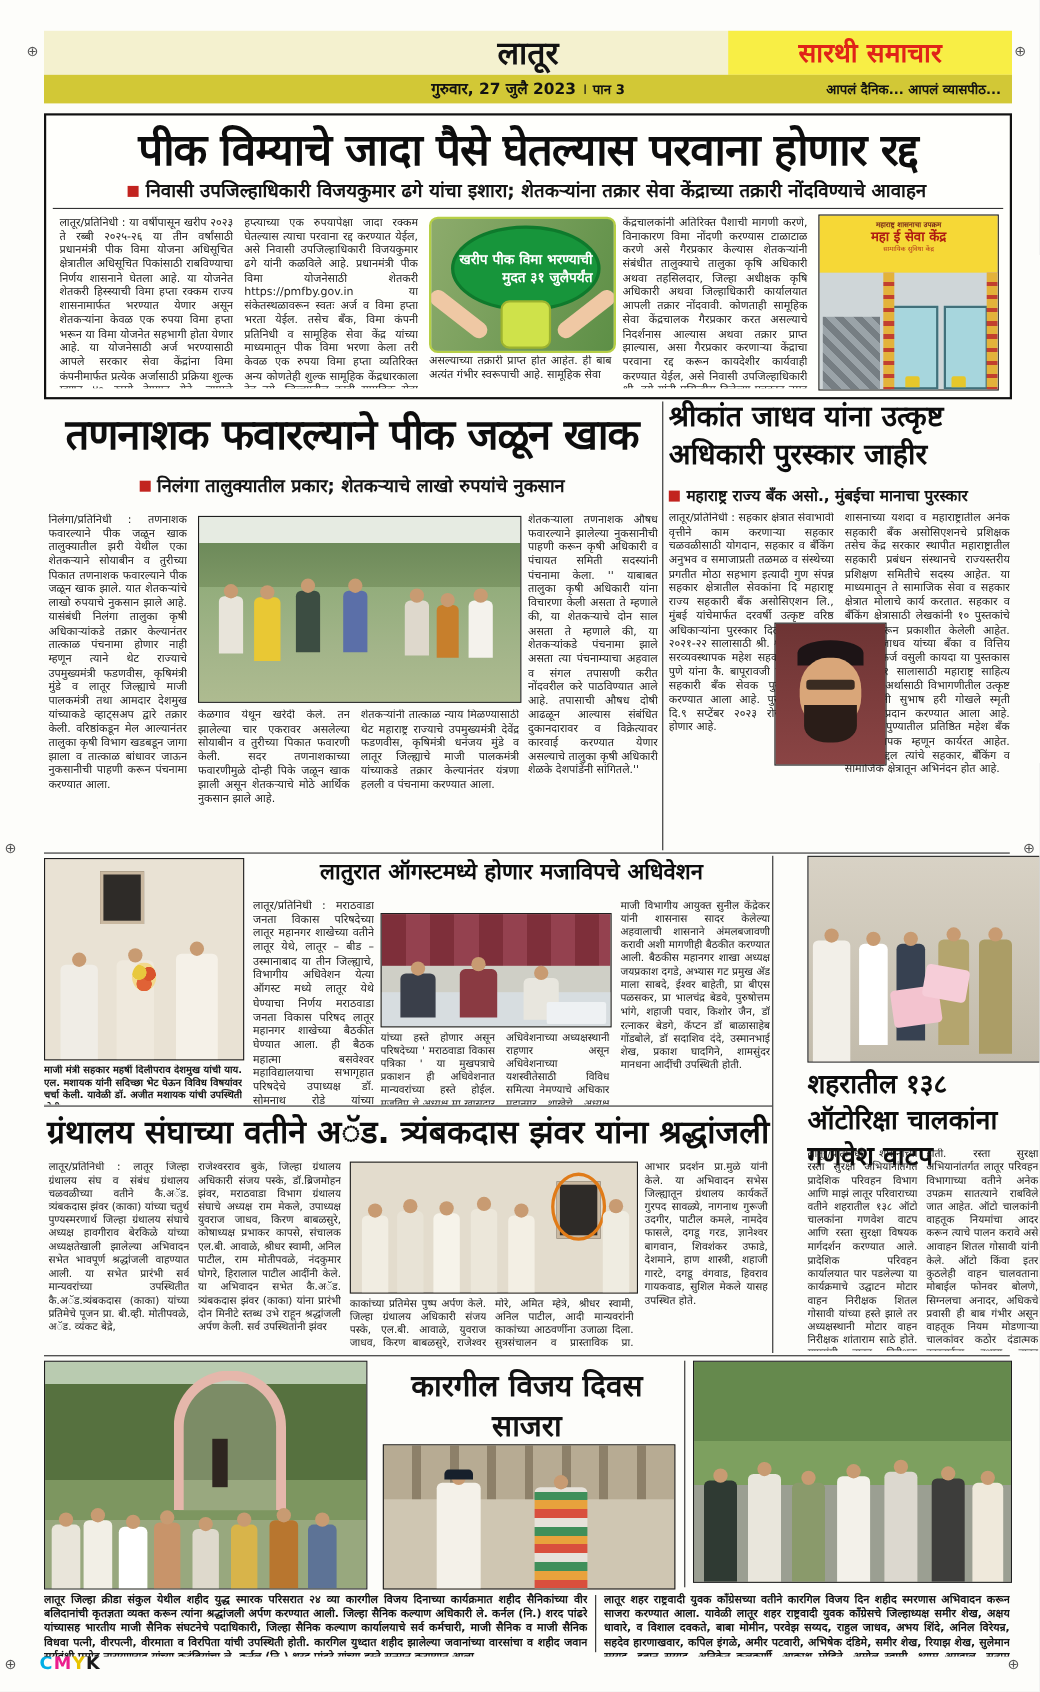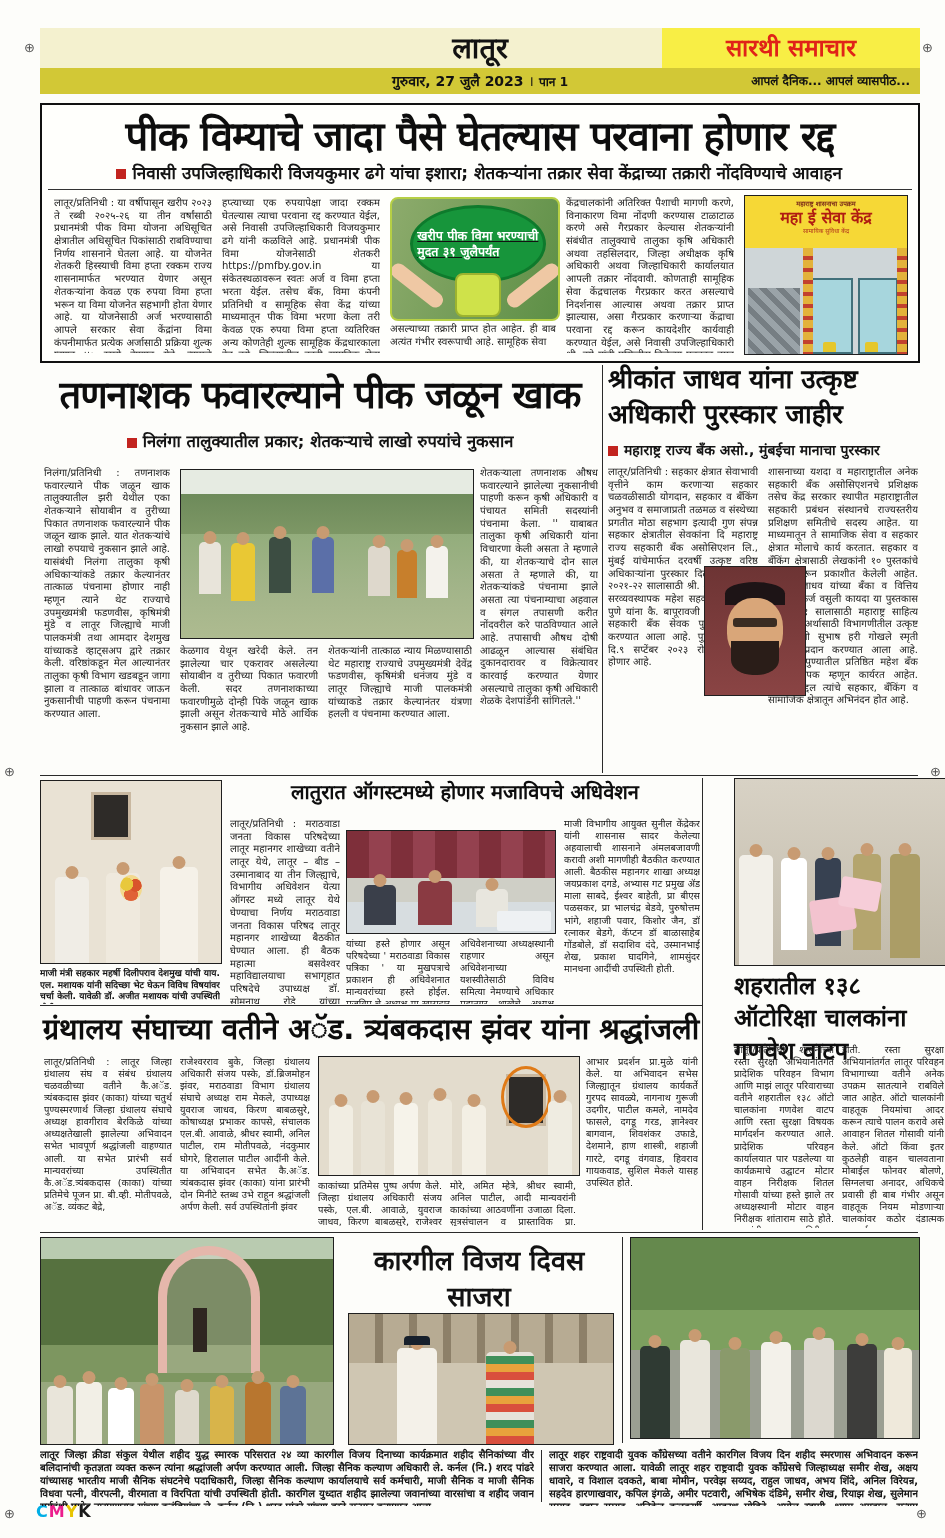--- a/index.html
+++ b/index.html
@@ -34,27 +34,27 @@
   .fig::before{content:"";position:absolute;top:-11px;left:50%;transform:translateX(-50%);
                width:13px;height:13px;border-radius:50%;background:#c89b72;}
   
   #a1{position:absolute;left:40px;top:103px;width:876px;height:256px;border:2px solid #111;background:#fffffc;}
   #a1 .headline{position:absolute;left:0;top:2px;width:100%;font-size:40px;letter-spacing:-1px;white-space:nowrap;}
   #a1 .subhead{position:absolute;left:8px;top:56px;width:98%;font-size:17px;text-align:center;}
   #a1 .rule{position:absolute;left:6px;right:6px;top:84px;height:1px;background:#333;}
   .pmfby{position:absolute;border:2px solid #b6cf45;border-radius:8px;overflow:hidden;
          background:linear-gradient(110deg,#8dab6c,#5d8f46);}
   .pmfby .disc{position:absolute;left:11%;top:5%;width:78%;height:60%;background:#17953b;border:3px solid #0e7a2c;
-         border-radius:50%;display:flex;align-items:center;justify-content:center;text-align:left;text-decoration:underline;}
+         border-radius:50%;display:flex;align-items:center;justify-content:center;text-align:right;}
   .pmfby .disc span{color:#fff;font-weight:bold;font-size:12.5px;line-height:1.3;padding:4px;}
   .hand{position:absolute;width:62px;height:15px;background:#efc8a4;border-radius:10px;}
   .pod{position:absolute;left:38%;bottom:2px;width:42px;height:40px;background:#cfe24a;border-radius:8px;border:2px solid #9db32f;}
   .shop-sign{position:absolute;left:0;top:0;width:100%;height:52px;background:#f6d836;text-align:center;}
   .shop-sign .t1{display:block;font-size:6.5px;color:#7a2a18;font-weight:bold;padding-top:3px;}
-  .shop-sign .t2{display:block;font-size:16px;color:#b01c12;font-weight:bold;line-height:1.2;}
+  .shop-sign .t2{display:block;font-size:12px;color:#b01c12;font-weight:bold;line-height:1.2;}
   .shop-sign .t3{display:block;font-size:6px;color:#b0331c;}
   .shop-bld{position:absolute;left:0;top:52px;width:100%;bottom:0;background:#cfd6d8;}
   .stairs{position:absolute;left:2%;bottom:0;width:32%;height:62%;
           background:repeating-linear-gradient(45deg,#9aa3a8 0 6px,#767e83 6px 12px);}
   .glass{position:absolute;bottom:0;height:68%;background:#a7d6dd;border:2px solid #41707a;}
   .strip{position:absolute;width:10px;top:0;bottom:0;background:repeating-linear-gradient(#e3b23a 0 8px,#c2402e 8px 12px);}
   .chair{position:absolute;width:13px;height:10px;background:#e5c72b;border-radius:2px 2px 0 0;}
   
   #a2 .headline{position:absolute;left:0;top:2px;width:100%;font-size:38px;letter-spacing:-1px;white-space:nowrap;}
   #a2 .subhead{position:absolute;left:0;top:64px;width:100%;font-size:16.5px;text-align:center;}
@@ -95,21 +95,21 @@
   <span class="reg" style="left:916px;top:1506px">⊕</span>
 
   <div class="band-top">
     <div class="city">लातूर</div>
     <div class="brand-box">
       <span class="brand">सारथी समाचार</span>
     </div>
   </div>
   <div class="band-date">
     <div class="date-wrap">
-      <span>गुरुवार, 27 जुलै 2023</span><span class="date-sep">।</span><span class="page-label">पान 1</span>
+      <span>गुरुवार, 27 जुलै 2023</span><span class="date-sep">।</span><span class="page-label">पान 3</span>
     </div>
     <div class="tagline">आपलं दैनिक... आपलं व्यासपीठ...</div>
   </div>
 
   <section id="a1">
     <div class="headline">पीक विम्याचे जादा पैसे घेतल्यास परवाना होणार रद्द</div>
     <div class="subhead"><span class="sq"></span><span>निवासी उपजिल्हाधिकारी विजयकुमार ढगे यांचा इशारा; शेतकऱ्यांना तक्रार सेवा केंद्राच्या तक्रारी नोंदविण्याचे आवाहन</span></div>
     <div class="rule"></div>
     <div class="body-col" style="left:12px;top:92px;width:158px;height:156px">लातूर/प्रतिनिधी : या वर्षीपासून खरीप २०२३ ते रब्बी २०२५-२६ या तीन वर्षांसाठी प्रधानमंत्री पीक विमा योजना अधिसूचित क्षेत्रातील अधिसूचित पिकांसाठी राबविण्याचा निर्णय शासनाने घेतला आहे. या योजनेत शेतकरी हिस्स्याची विमा हप्ता रक्कम राज्य शासनामार्फत भरण्यात येणार असून शेतकऱ्यांना केवळ एक रुपया विमा हप्ता भरून या विमा योजनेत सहभागी होता येणार आहे. या योजनेसाठी अर्ज भरण्यासाठी आपले सरकार सेवा केंद्रांना विमा कंपनीमार्फत प्रत्येक अर्जासाठी प्रक्रिया शुल्क म्हणून ४० रुपये देण्यात येते. त्यामुळे प्रधानमंत्री पीक विमा योजना अर्ज भरताना सामूहिक सेवा केंद्रधारकाने विमा</div>
     <div class="body-col" style="left:180px;top:92px;width:158px;height:156px">हप्त्याच्या एक रुपयापेक्षा जादा रक्कम घेतल्यास त्याचा परवाना रद्द करण्यात येईल, असे निवासी उपजिल्हाधिकारी विजयकुमार ढगे यांनी कळविले आहे. प्रधानमंत्री पीक विमा योजनेसाठी शेतकरी https://pmfby.gov.in या संकेतस्थळावरून स्वतः अर्ज व विमा हप्ता भरता येईल. तसेच बँक, विमा कंपनी प्रतिनिधी व सामूहिक सेवा केंद्र यांच्या माध्यमातून पीक विमा भरणा केला तरी केवळ एक रुपया विमा हप्ता व्यतिरिक्त अन्य कोणतेही शुल्क सामूहिक केंद्रधारकाला देवू नये. जिल्ह्यातील काही सामूहिक सेवा केंद्रधारक शेतकऱ्यांकडून अतिरिक्त पैसे घेत</div>

